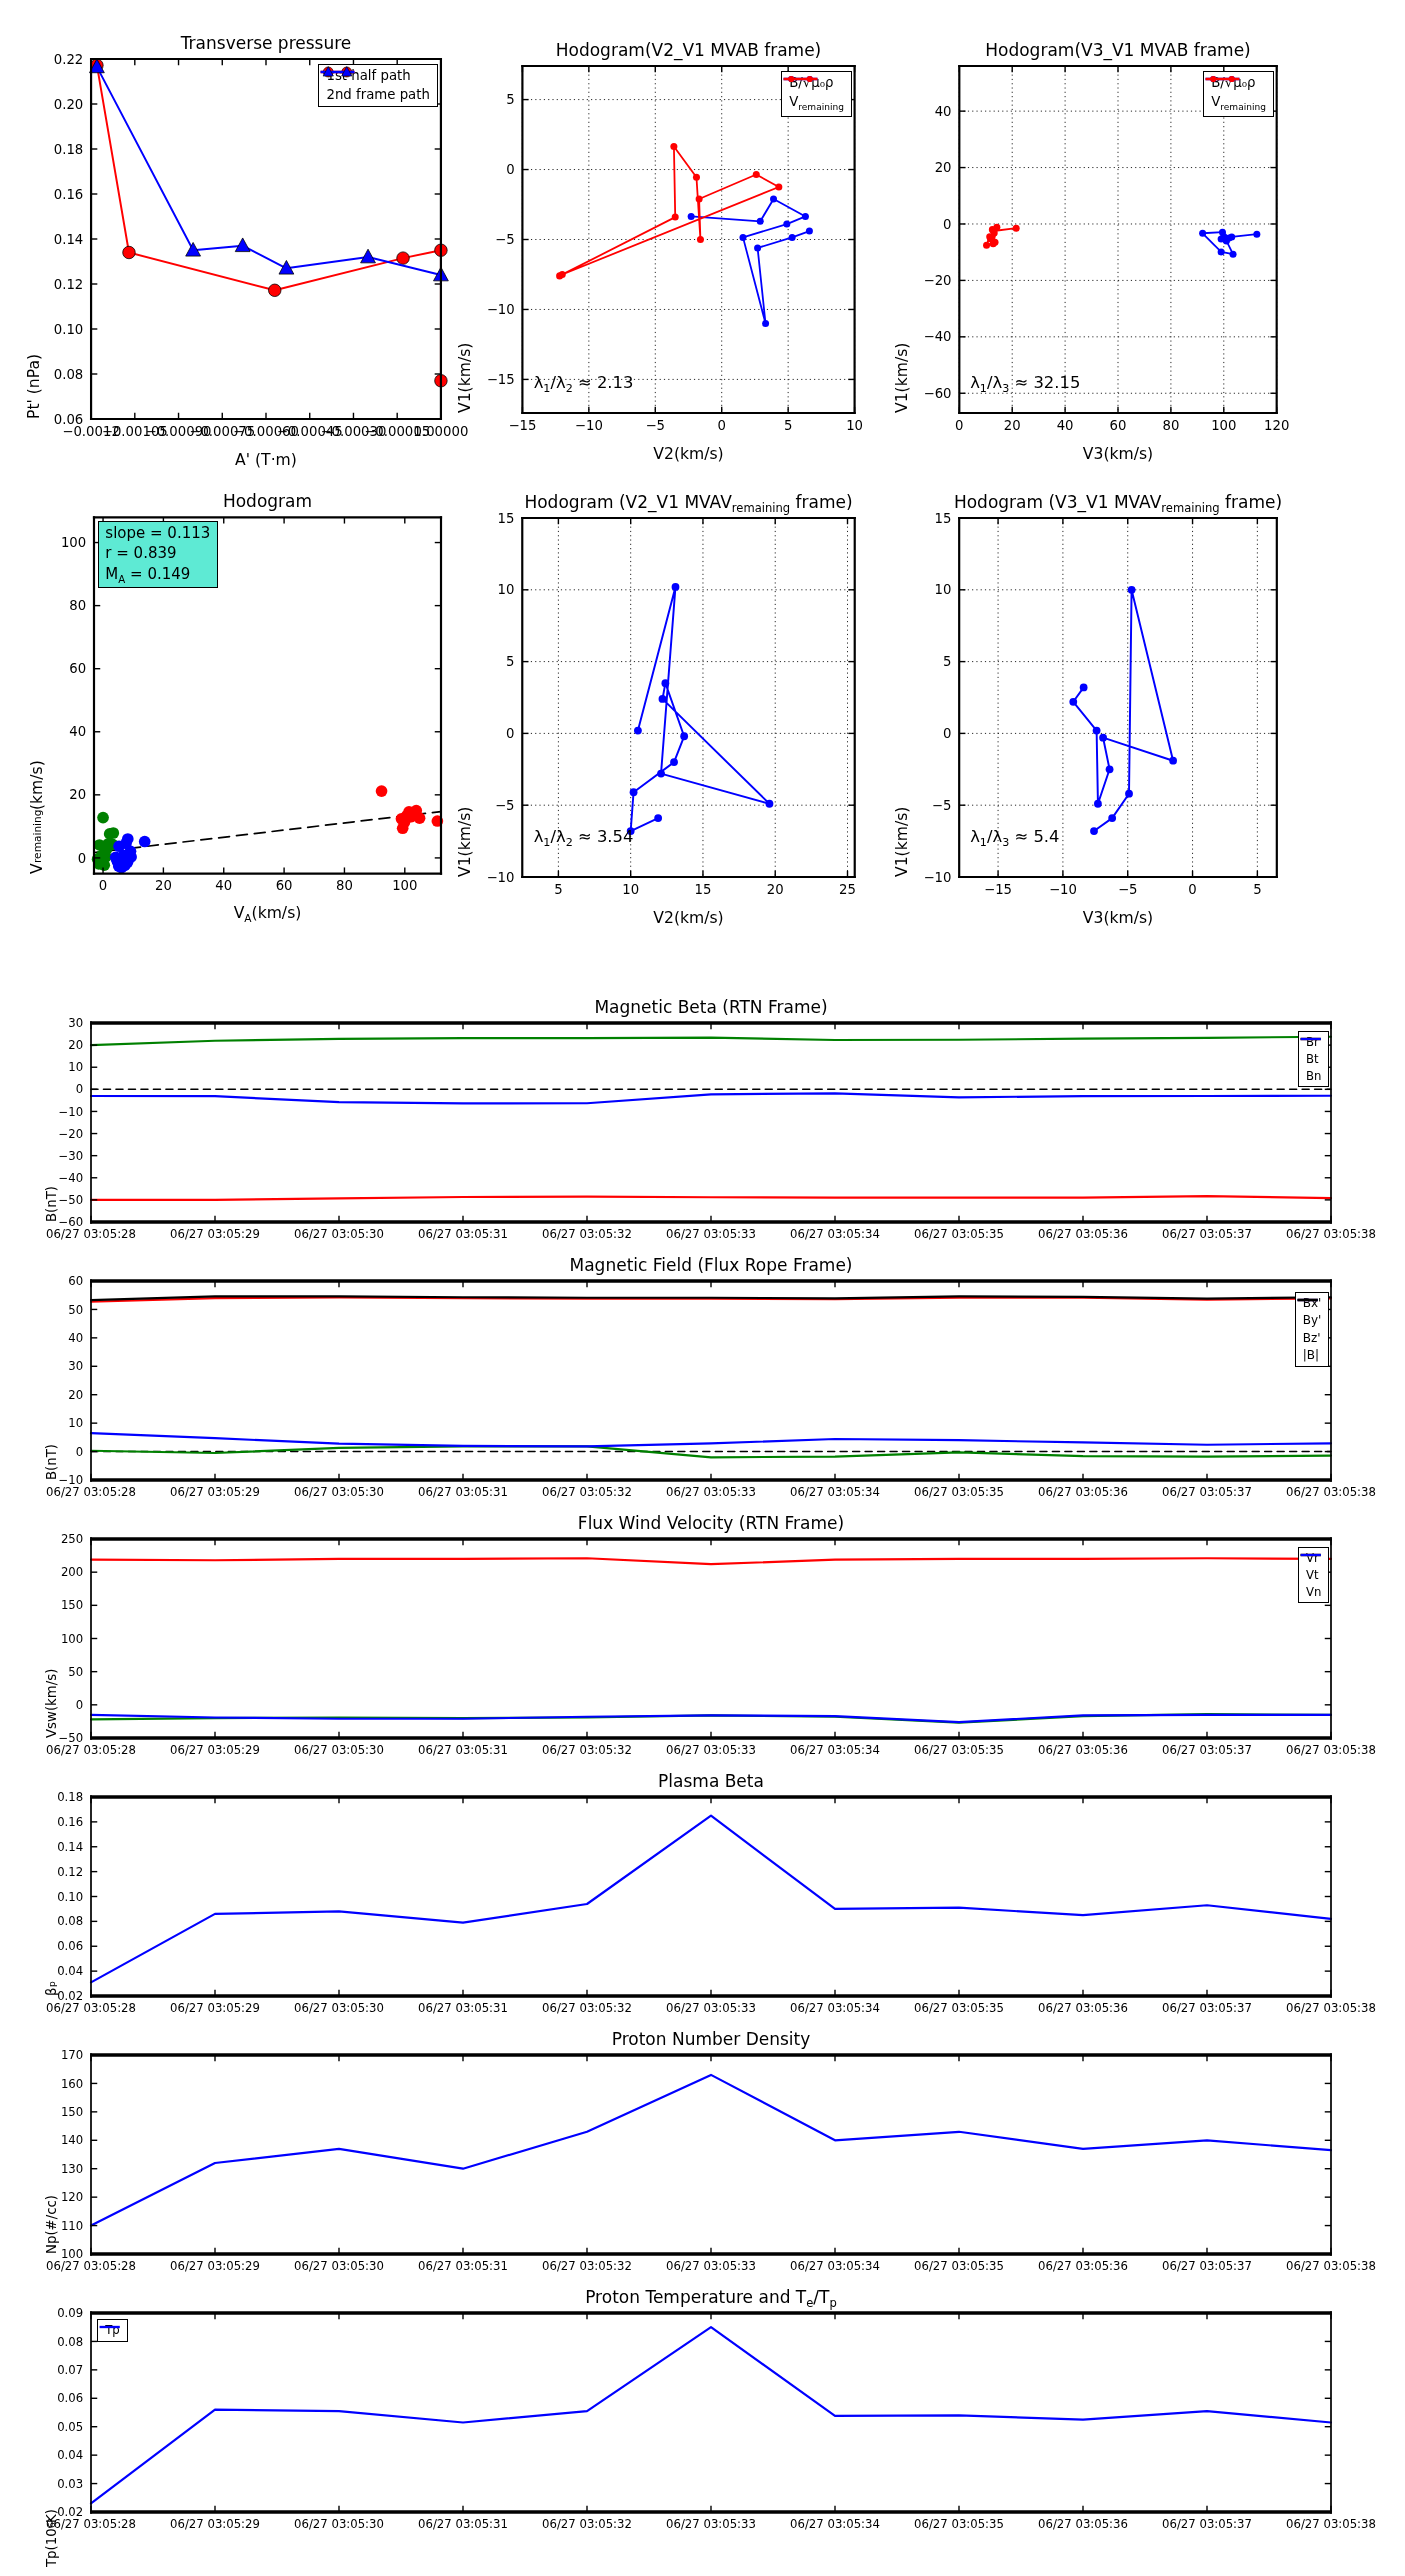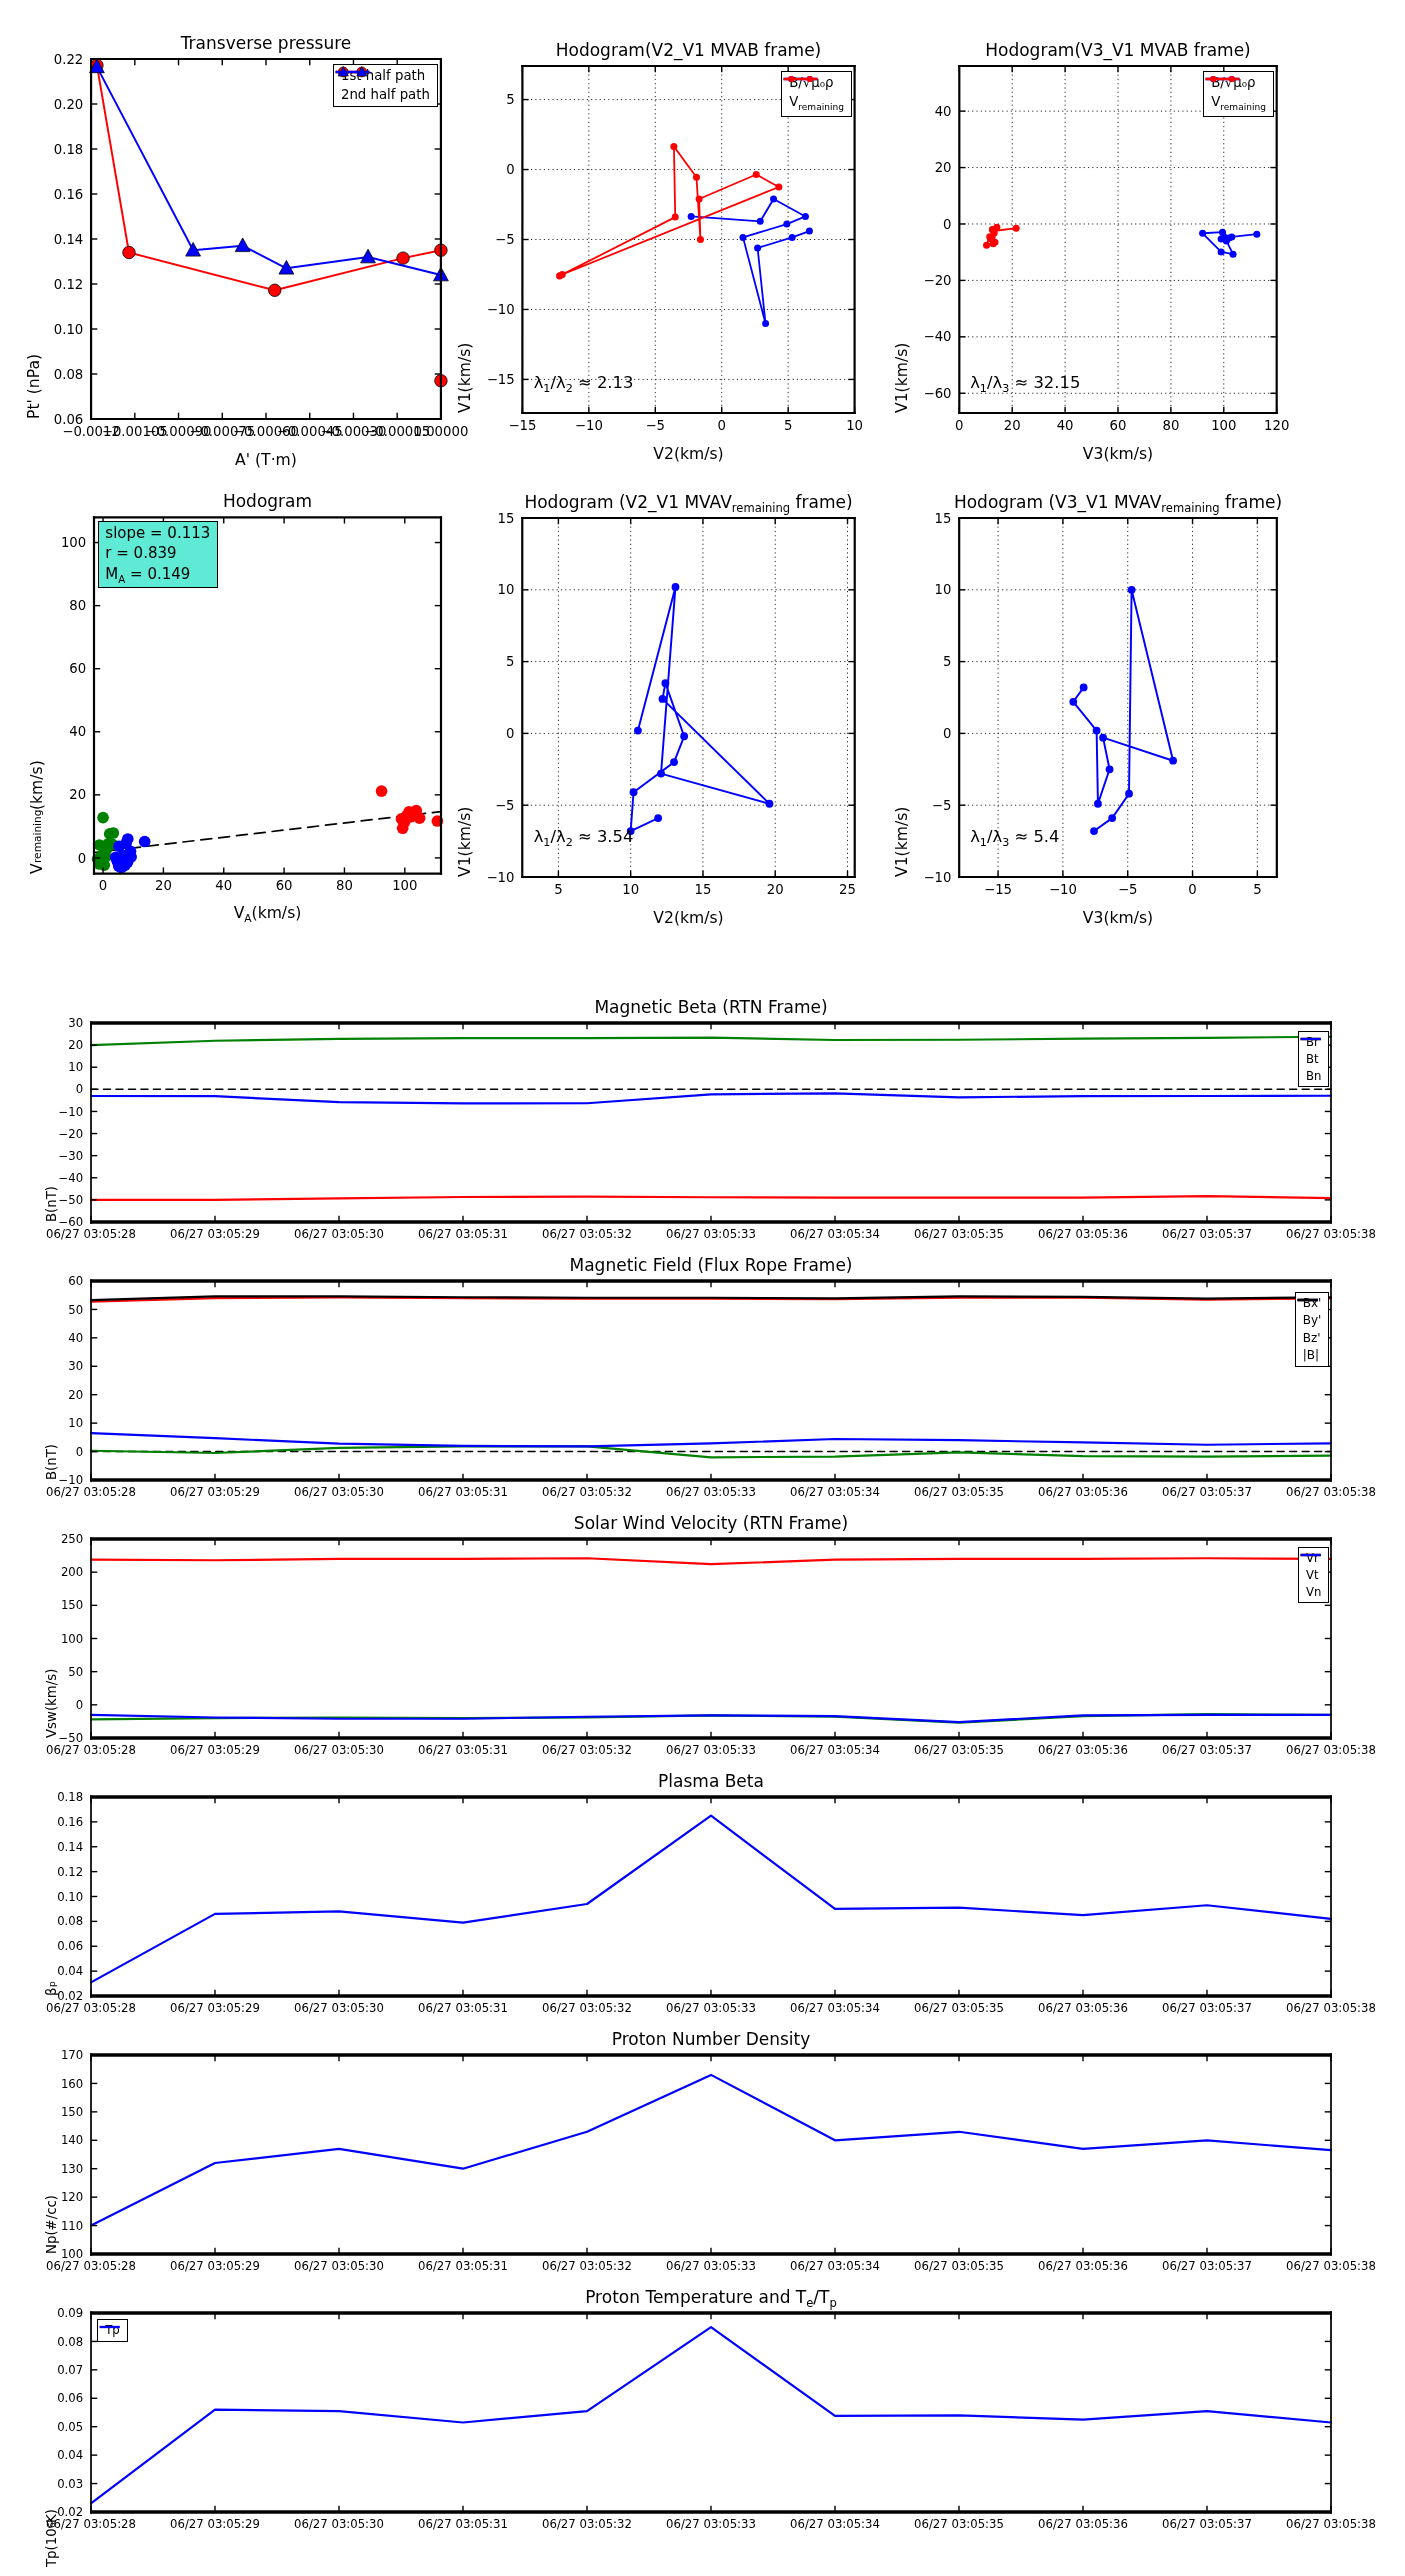--- a/index.html
+++ b/index.html
@@ -110,21 +110,21 @@
             <circle cx="36" cy="9" r="6.5" fill="#ff0000" stroke="#000" stroke-width="0.8"></circle>
           </svg>
           <span>1st half path</span>
         </div>
         <div class="legend-item">
           <svg width="37" height="14" viewBox="0 0 48 18">
             <line x1="2" x2="46" y1="9" y2="9" stroke="#0000ff" stroke-width="3"></line>
             <path d="M12,2 L18.65,14.25 L5.3500000000000005,14.25 Z" fill="#0000ff" stroke="#000" stroke-width="0.8"></path>
             <path d="M36,2 L42.65,14.25 L29.35,14.25 Z" fill="#0000ff" stroke="#000" stroke-width="0.8"></path>
           </svg>
-          <span>2nd half path</span>
+          <span>2nd frame path</span>
         </div>
       </div>
     </div>
 
   <div class="chart" style="left: 522px; top: 66px; width: 333px; height: 347px;">
     <div class="chart-title">Hodogram(V2_V1 MVAB frame)</div>
     <div class="xlabel">V2(km/s)</div>
     <div class="ylabel">V1(km/s)</div>
   <svg width="333" height="347" viewBox="0 0 426 445">
         <line x1="0" x2="0" y1="0" y2="445" stroke="#000" stroke-width="1.1" stroke-dasharray="1.5 4"></line>
@@ -742,21 +742,21 @@
         <div class="legend-item">
           <svg width="23.4" height="14" viewBox="0 0 30 18">
             <line x1="2" x2="28" y1="9" y2="9" stroke="#000000" stroke-width="3"></line>
           </svg>
           <span>|B|</span>
         </div>
       </div>
     </div>
 
   <div class="chart" style="left: 91px; top: 1539px; width: 1240px; height: 199px;">
-    <div class="chart-title">Solar Wind Velocity (RTN Frame)</div>
+    <div class="chart-title">Flux Wind Velocity (RTN Frame)</div>
     <div class="ylabel near">Vsw(km/s)</div>
   <svg width="1240" height="199" viewBox="0 0 1589 255">
         <polyline points="0.0,231.2 158.9,229.5 317.8,228.7 476.7,229.5 635.6,228.7 794.5,226.1 953.4,227.8 1112.3,235.4 1271.2,226.9 1430.1,224.4 1589.0,225.3" fill="none" stroke="#008000" stroke-width="2.8" stroke-linejoin="round" stroke-linecap="round"></polyline>
         <polyline points="0.0,225.3 158.9,228.7 317.8,230.3 476.7,230.3 635.6,227.8 794.5,226.1 953.4,226.9 1112.3,234.6 1271.2,226.1 1430.1,225.3 1589.0,225.3" fill="none" stroke="#0000ff" stroke-width="2.8" stroke-linejoin="round" stroke-linecap="round"></polyline>
         <polyline points="0.0,26.4 158.9,27.2 317.8,25.5 476.7,25.5 635.6,24.7 794.5,32.3 953.4,26.4 1112.3,25.5 1271.2,25.5 1430.1,24.7 1589.0,25.5" fill="none" stroke="#ff0000" stroke-width="2.8" stroke-linejoin="round" stroke-linecap="round"></polyline>
         <line x1="-1.1" x2="1590.1" y1="0" y2="0" stroke="#000" stroke-width="4.5"></line>
         <line x1="-1.1" x2="1590.1" y1="255" y2="255" stroke="#000" stroke-width="4.5"></line>
         <line x1="0" x2="0" y1="-2.25" y2="257.25" stroke="#000" stroke-width="2.2"></line>
         <line x1="1589" x2="1589" y1="-2.25" y2="257.25" stroke="#000" stroke-width="2.2"></line>
         <line x1="0" x2="0" y1="0" y2="8" stroke="#000" stroke-width="1.8"></line>

